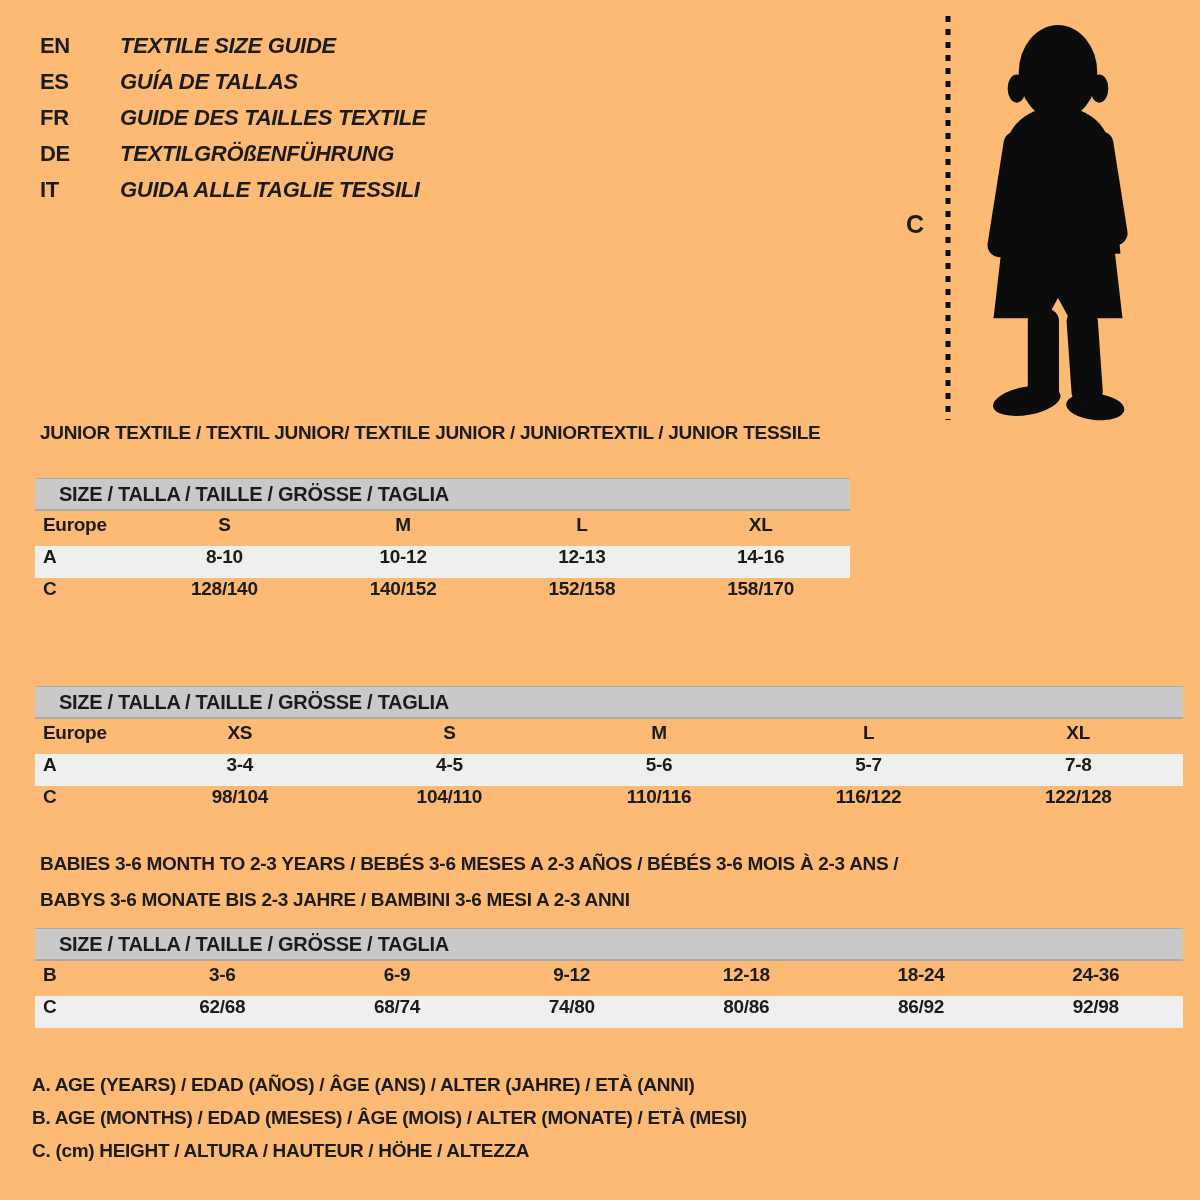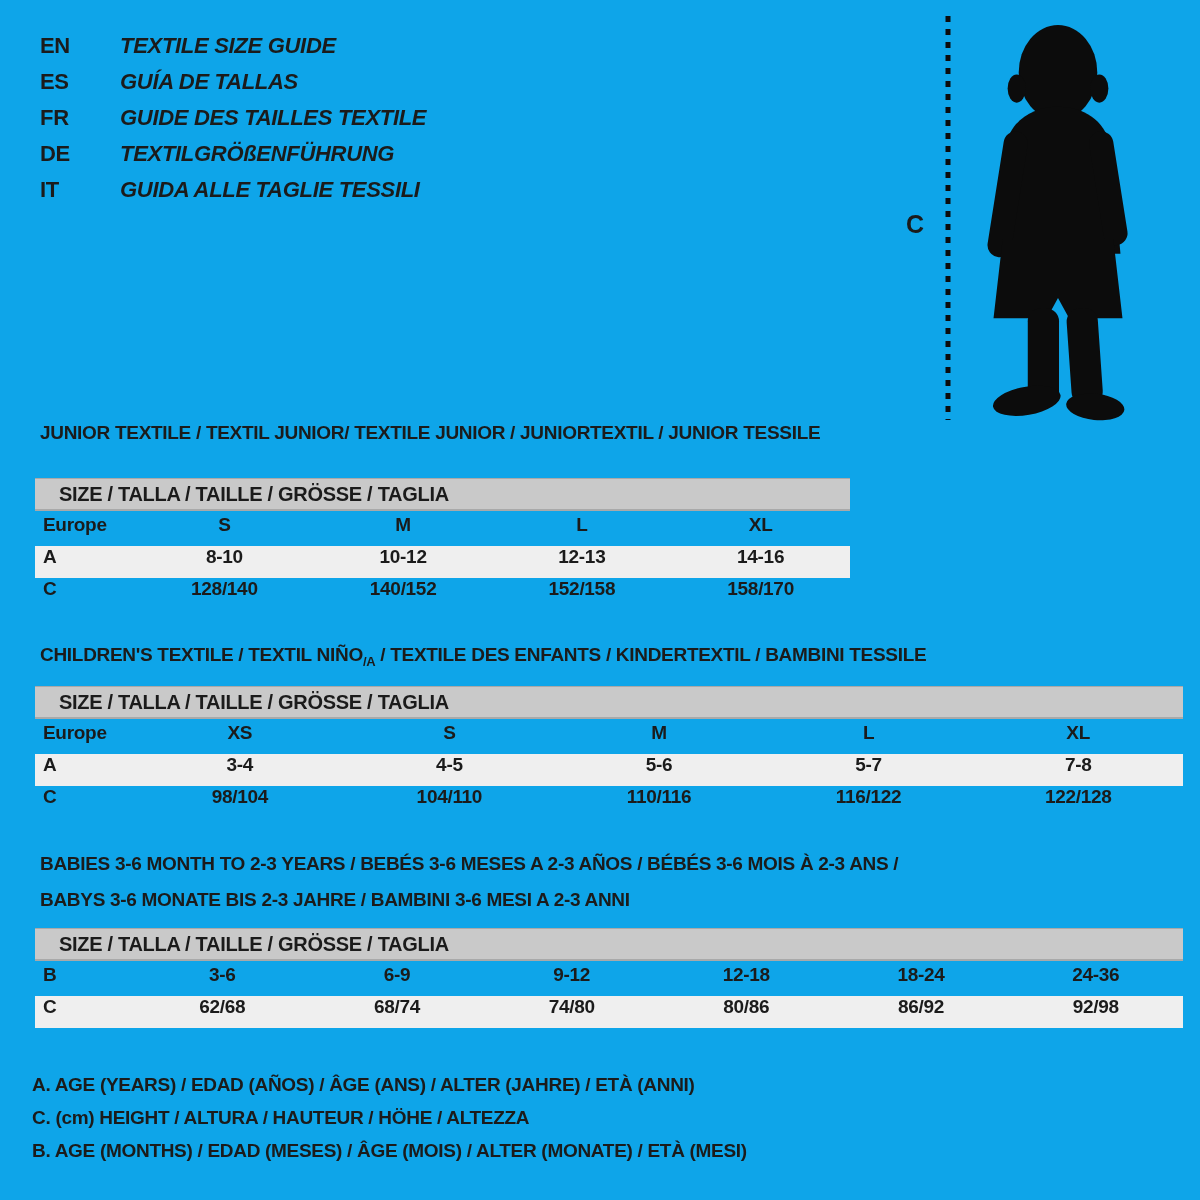--- a/index.html
+++ b/index.html
@@ -1,18 +1,18 @@
 <!DOCTYPE html>
 <html><head>
 <meta charset="utf-8">
 <style>
   html,body { margin:0; padding:0; }
   .doc {
     position:relative; width:1200px; height:1200px;
-    background:#0ea5e9; color:#1b1b1b; overflow:hidden;
+    background:#fdba74; color:#1b1b1b; overflow:hidden;
     font-family:"Liberation Sans", sans-serif; font-weight:700;
     letter-spacing:-0.3px;
   }
   
   .lang-block { position:absolute; left:40px; top:28px; }
   .lang-row { display:flex; height:36px; align-items:center; font-size:22px; }
   .lang-code { width:80px; }
   .lang-title { white-space:nowrap;font-style:italic; }
 
   
@@ -128,21 +128,20 @@
     </div>
     <div class="st-row">
       <span class="st-label">C</span>
       <span class="st-cell">128/140</span>
       <span class="st-cell">140/152</span>
       <span class="st-cell">152/158</span>
       <span class="st-cell">158/170</span>
     </div>
   </div>
 
-  <div class="section-title" style="top:644px;"><span>CHILDREN'S TEXTILE / TEXTIL NIÑO</span><span class="sub">/A</span><span> / TEXTILE DES ENFANTS / KINDERTEXTIL / BAMBINI TESSILE</span></div>
   <div class="size-table w-full t-children">
     <div class="st-header">SIZE / TALLA / TAILLE / GRÖSSE / TAGLIA</div>
     <div class="st-row">
       <span class="st-label">Europe</span>
       <span class="st-cell">XS</span>
       <span class="st-cell">S</span>
       <span class="st-cell">M</span>
       <span class="st-cell">L</span>
       <span class="st-cell">XL</span>
     </div>
@@ -185,17 +184,17 @@
       <span class="st-cell">68/74</span>
       <span class="st-cell">74/80</span>
       <span class="st-cell">80/86</span>
       <span class="st-cell">86/92</span>
       <span class="st-cell">92/98</span>
     </div>
   </div>
 
   <div class="legend">
     <div>A. AGE (YEARS) / EDAD (AÑOS) / ÂGE (ANS) / ALTER (JAHRE) / ETÀ (ANNI)</div>
+    <div>B. AGE (MONTHS) / EDAD (MESES) / ÂGE (MOIS) / ALTER (MONATE) / ETÀ (MESI)</div>
     <div>C. (cm) HEIGHT / ALTURA / HAUTEUR / HÖHE / ALTEZZA</div>
-    <div>B. AGE (MONTHS) / EDAD (MESES) / ÂGE (MOIS) / ALTER (MONATE) / ETÀ (MESI)</div>
   </div>
 
 </div>
 
 </body></html>

